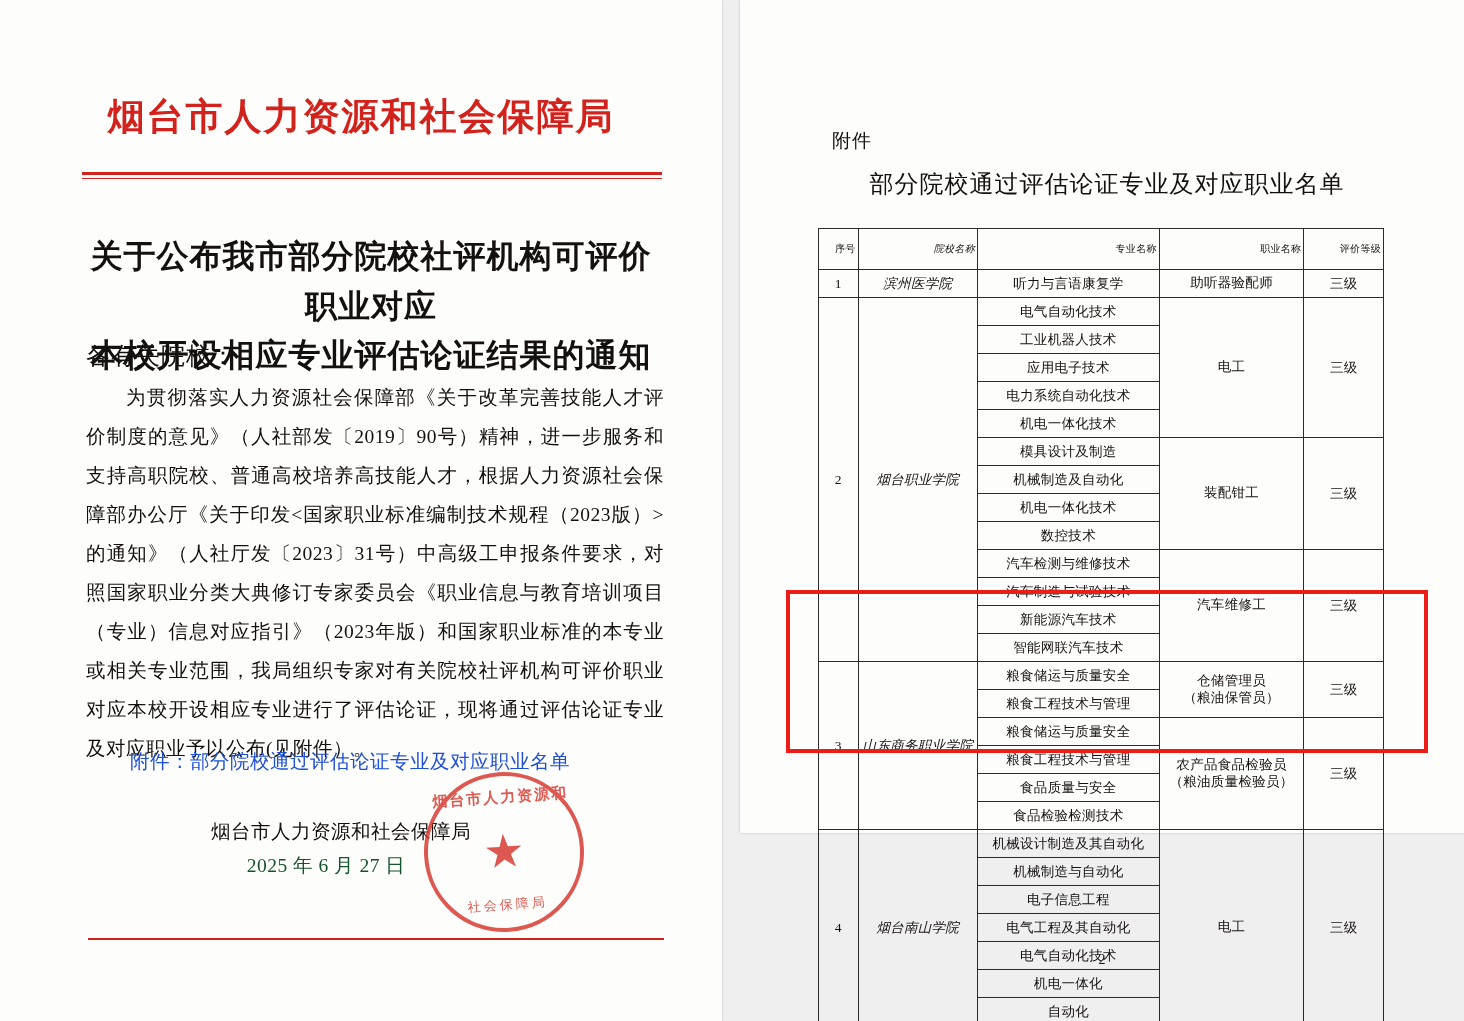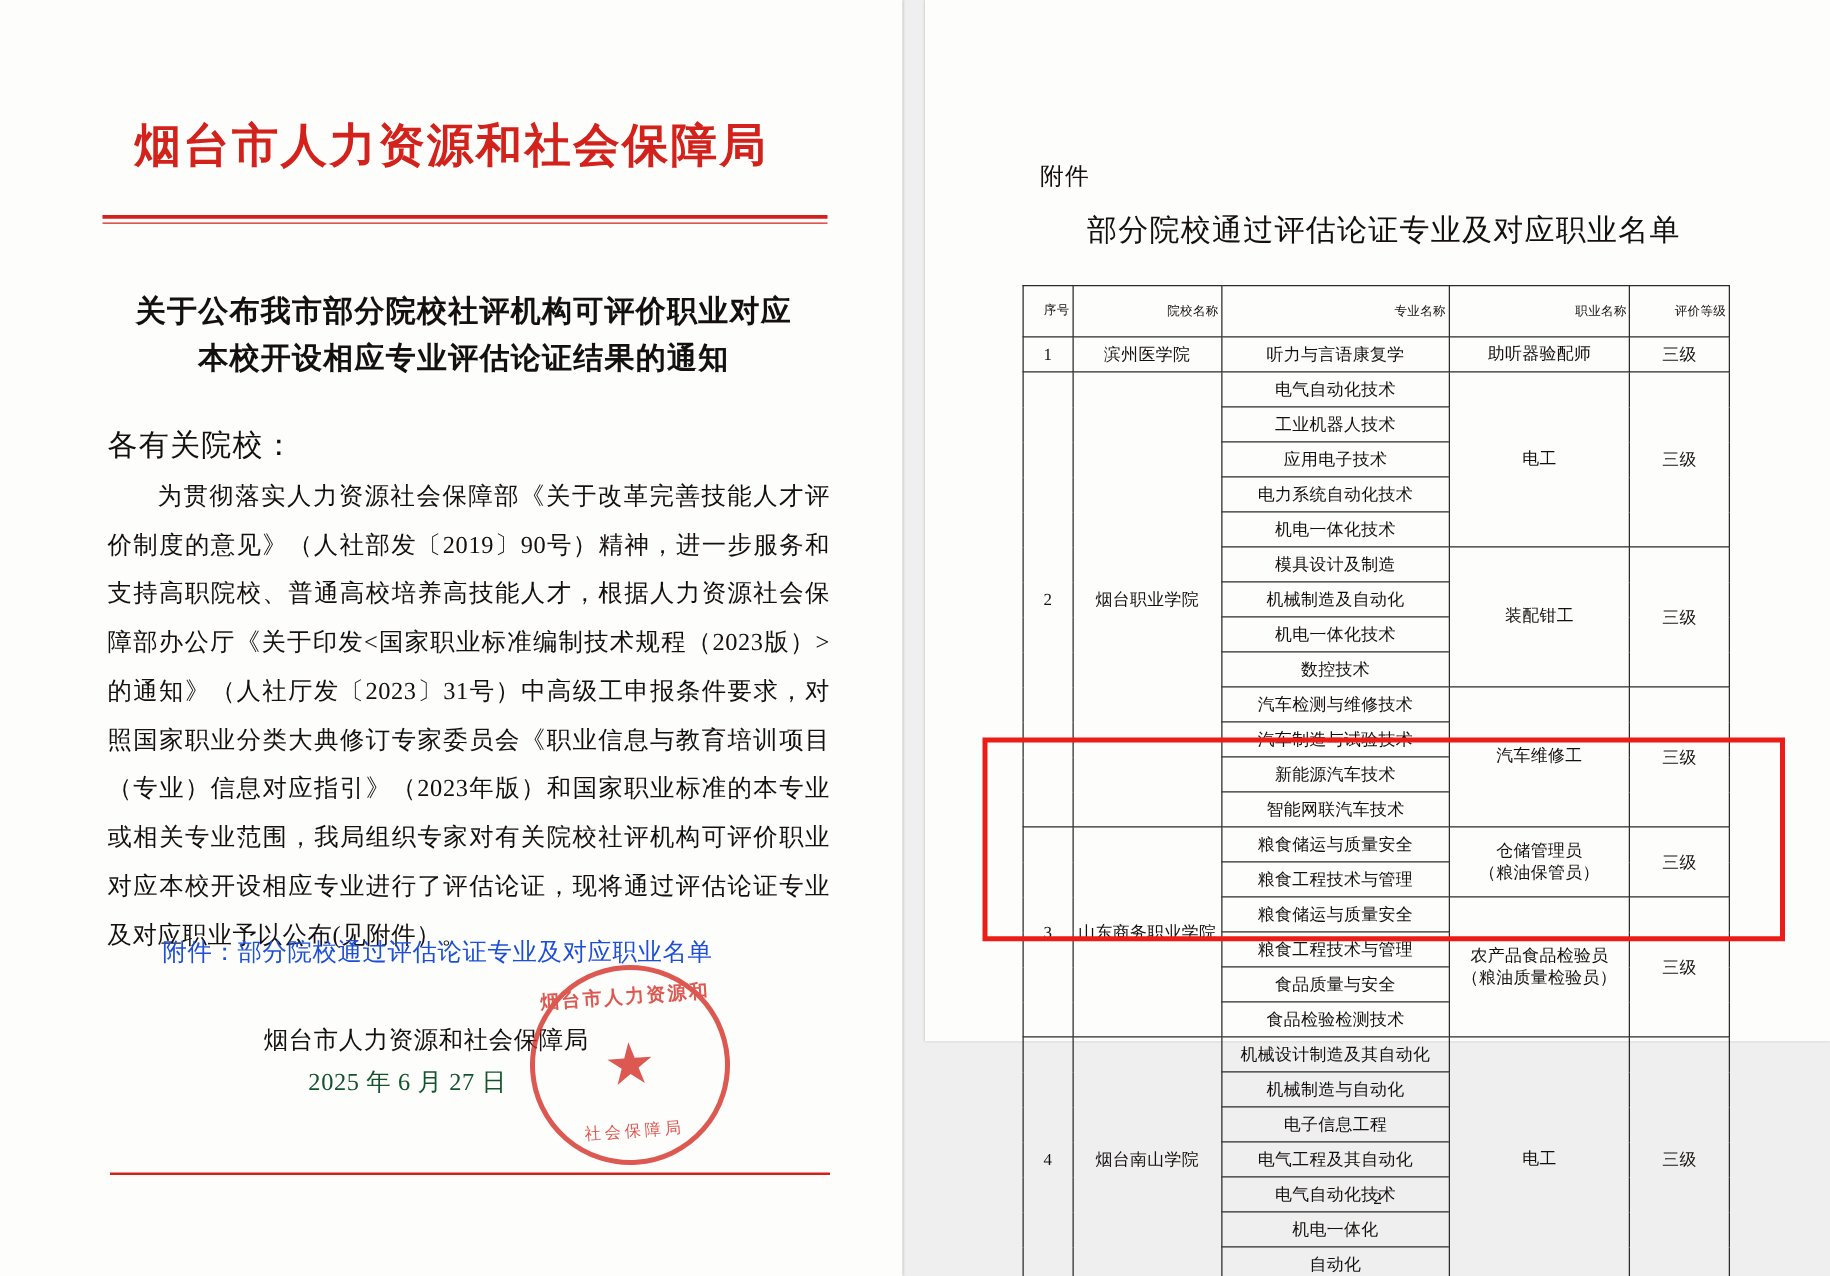--- a/index.html
+++ b/index.html
@@ -53,21 +53,21 @@
   .head-rule.thin {
     top: 178px;
     height: 1px;
   }
   .doc-title {
     position: absolute;
     left: 78px;
     right: 58px;
     top: 232px;
     text-align: center;
-    font-size: 24px;
+    font-size: 32px;
     font-weight: bold;
     line-height: 1.55;
     color: #14100f;
     letter-spacing: 1px;
   }
   .salutation {
     position: absolute;
     left: 86px;
     top: 340px;
     font-size: 24px;
@@ -205,21 +205,21 @@
     height: 23px;
     font-weight: normal;
     letter-spacing: 0.3px;
   }
   table.listing th {
     height: 36px;
     font-size: 10px;
     text-align: right;
   }
   .col-seq { width: 36px; }
-  .col-school { width: 120px; }
+  .col-school { width: 120px; font-style: italic; }
   .col-major { width: 186px; }
   .col-job { width: 146px; }
   .col-level { width: 78px; }
   .page-number {
     position: absolute;
     left: 0; right: 0;
     top: 952px;
     text-align: center;
     font-size: 14px;
     color: #14100f;

